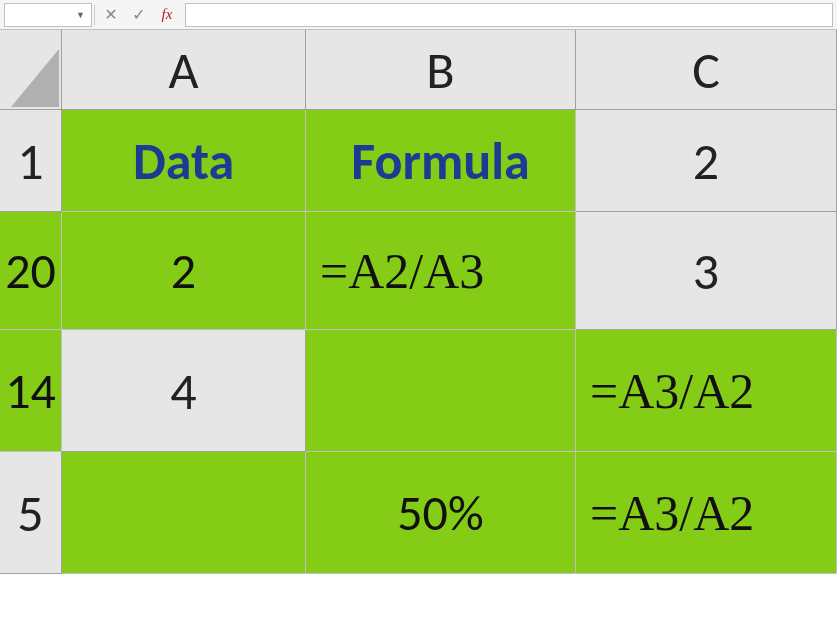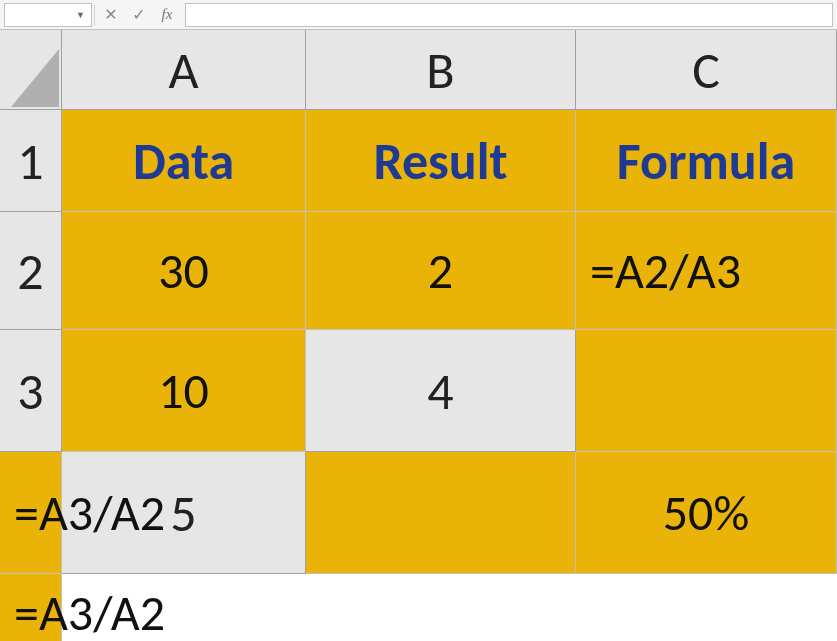--- a/index.html
+++ b/index.html
@@ -34,21 +34,21 @@
     .fb-btn {
       width: 28px;
       height: 24px;
       display: flex;
       align-items: center;
       justify-content: center;
       color: #888;
       font-size: 16px;
       cursor: default;
     }
-    .fb-btn.fx { font-style: italic; font-family: 'Times New Roman', serif; font-size: 15px; color: #737373; }
+    .fb-btn.fx { font-style: italic; font-family: 'Times New Roman', serif; font-size: 15px; color: #b91c1c; }
     .fb-input {
       flex: 1;
       height: 24px;
       background: #ffffff;
       border: 1px solid #c0c0c0;
       margin-left: 4px;
     }
     .vdiv { width: 1px; height: 20px; background: #d0d0d0; margin: 0 2px; }
 
     .sheet {
@@ -94,31 +94,31 @@
       color: #222;
     }
     .cell {
       border-right: 1px solid #c0c0c0;
       border-bottom: 1px solid #c0c0c0;
       display: flex;
       align-items: center;
       font-size: 50px;
       color: #111;
       padding: 0 14px;
-      background: #eab308;
+      background: #84cc16;
       position: relative;
     }
     .cell.header-cell {
       font-weight: bold;
       color: #1f3a93;
       justify-content: center;
       font-size: 52px;
     }
     .cell.center { justify-content: center; }
-    .cell.left { justify-content: flex-start; }
+    .cell.left { justify-content: flex-start; font-family: Liberation Serif, serif; }
     .cell.error-mark::before {
       content: "";
       position: absolute;
       top: 0;
       left: 0;
       width: 0;
       height: 0;
       border-top: 14px solid #107c10;
       border-right: 14px solid transparent;
     }
@@ -141,30 +141,29 @@
 </div>
 
 <div class="sheet">
   <div class="corner"></div>
   <div class="col-head">A</div>
   <div class="col-head">B</div>
   <div class="col-head">C</div>
 
   <div class="row-head">1</div>
   <div class="cell header-cell">Data</div>
-  <div class="cell header-cell">Result</div>
   <div class="cell header-cell">Formula</div>
 
   <div class="row-head">2</div>
-  <div class="cell center">30</div>
+  <div class="cell center">20</div>
   <div class="cell center">2</div>
   <div class="cell left">=A2/A3</div>
 
   <div class="row-head">3</div>
-  <div class="cell center">10</div>
+  <div class="cell center">14</div>
 
   <div class="row-head">4</div>
   <div class="cell center"></div>
   <div class="cell left">=A3/A2</div>
 
   <div class="row-head">5</div>
   <div class="cell center"></div>
   <div class="cell center">50%</div>
   <div class="cell left">=A3/A2</div>
 </div>

